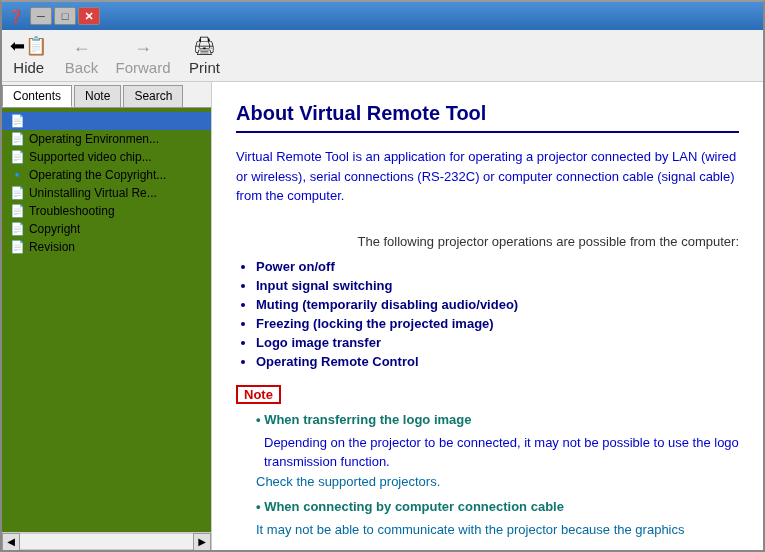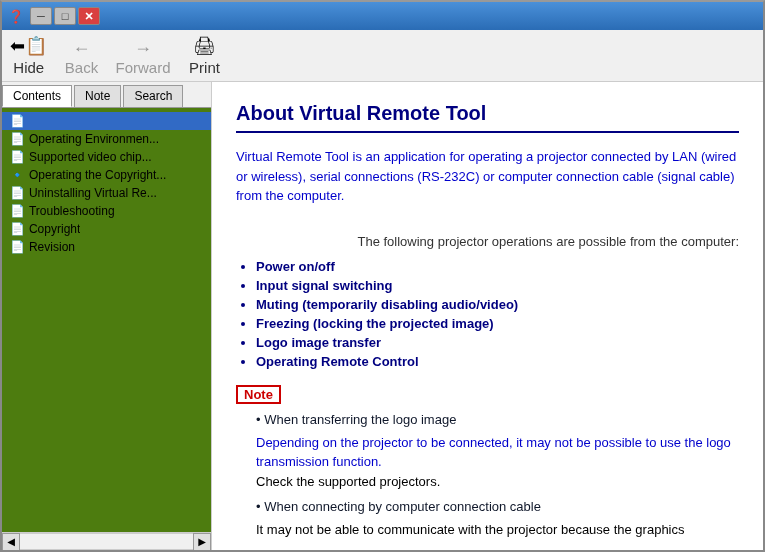--- a/index.html
+++ b/index.html
@@ -270,35 +270,35 @@
       font-size: 13px;
       margin-bottom: 8px;
     }
 
     .note-bullet {
       margin-left: 20px;
       margin-bottom: 8px;
     }
 
     .note-bullet-item {
-      font-weight: normal;
-      color: #0f172a;
+      font-weight: bold;
+      color: #0f766e;
       margin-bottom: 6px;
       font-size: 13px;
     }
 
     .note-sub-text {
       color: #0000cc;
-      margin-left: 0;
+      margin-left: 8px;
       font-size: 13px;
       line-height: 1.5;
     }
 
     .note-sub-plain {
-      color: #000000;
+      color: #0369a1;
       font-size: 13px;
       line-height: 1.5;
     }
   </style>
 </head>
 <body>
 
 <div class="window">
 
   <div class="title-bar">

